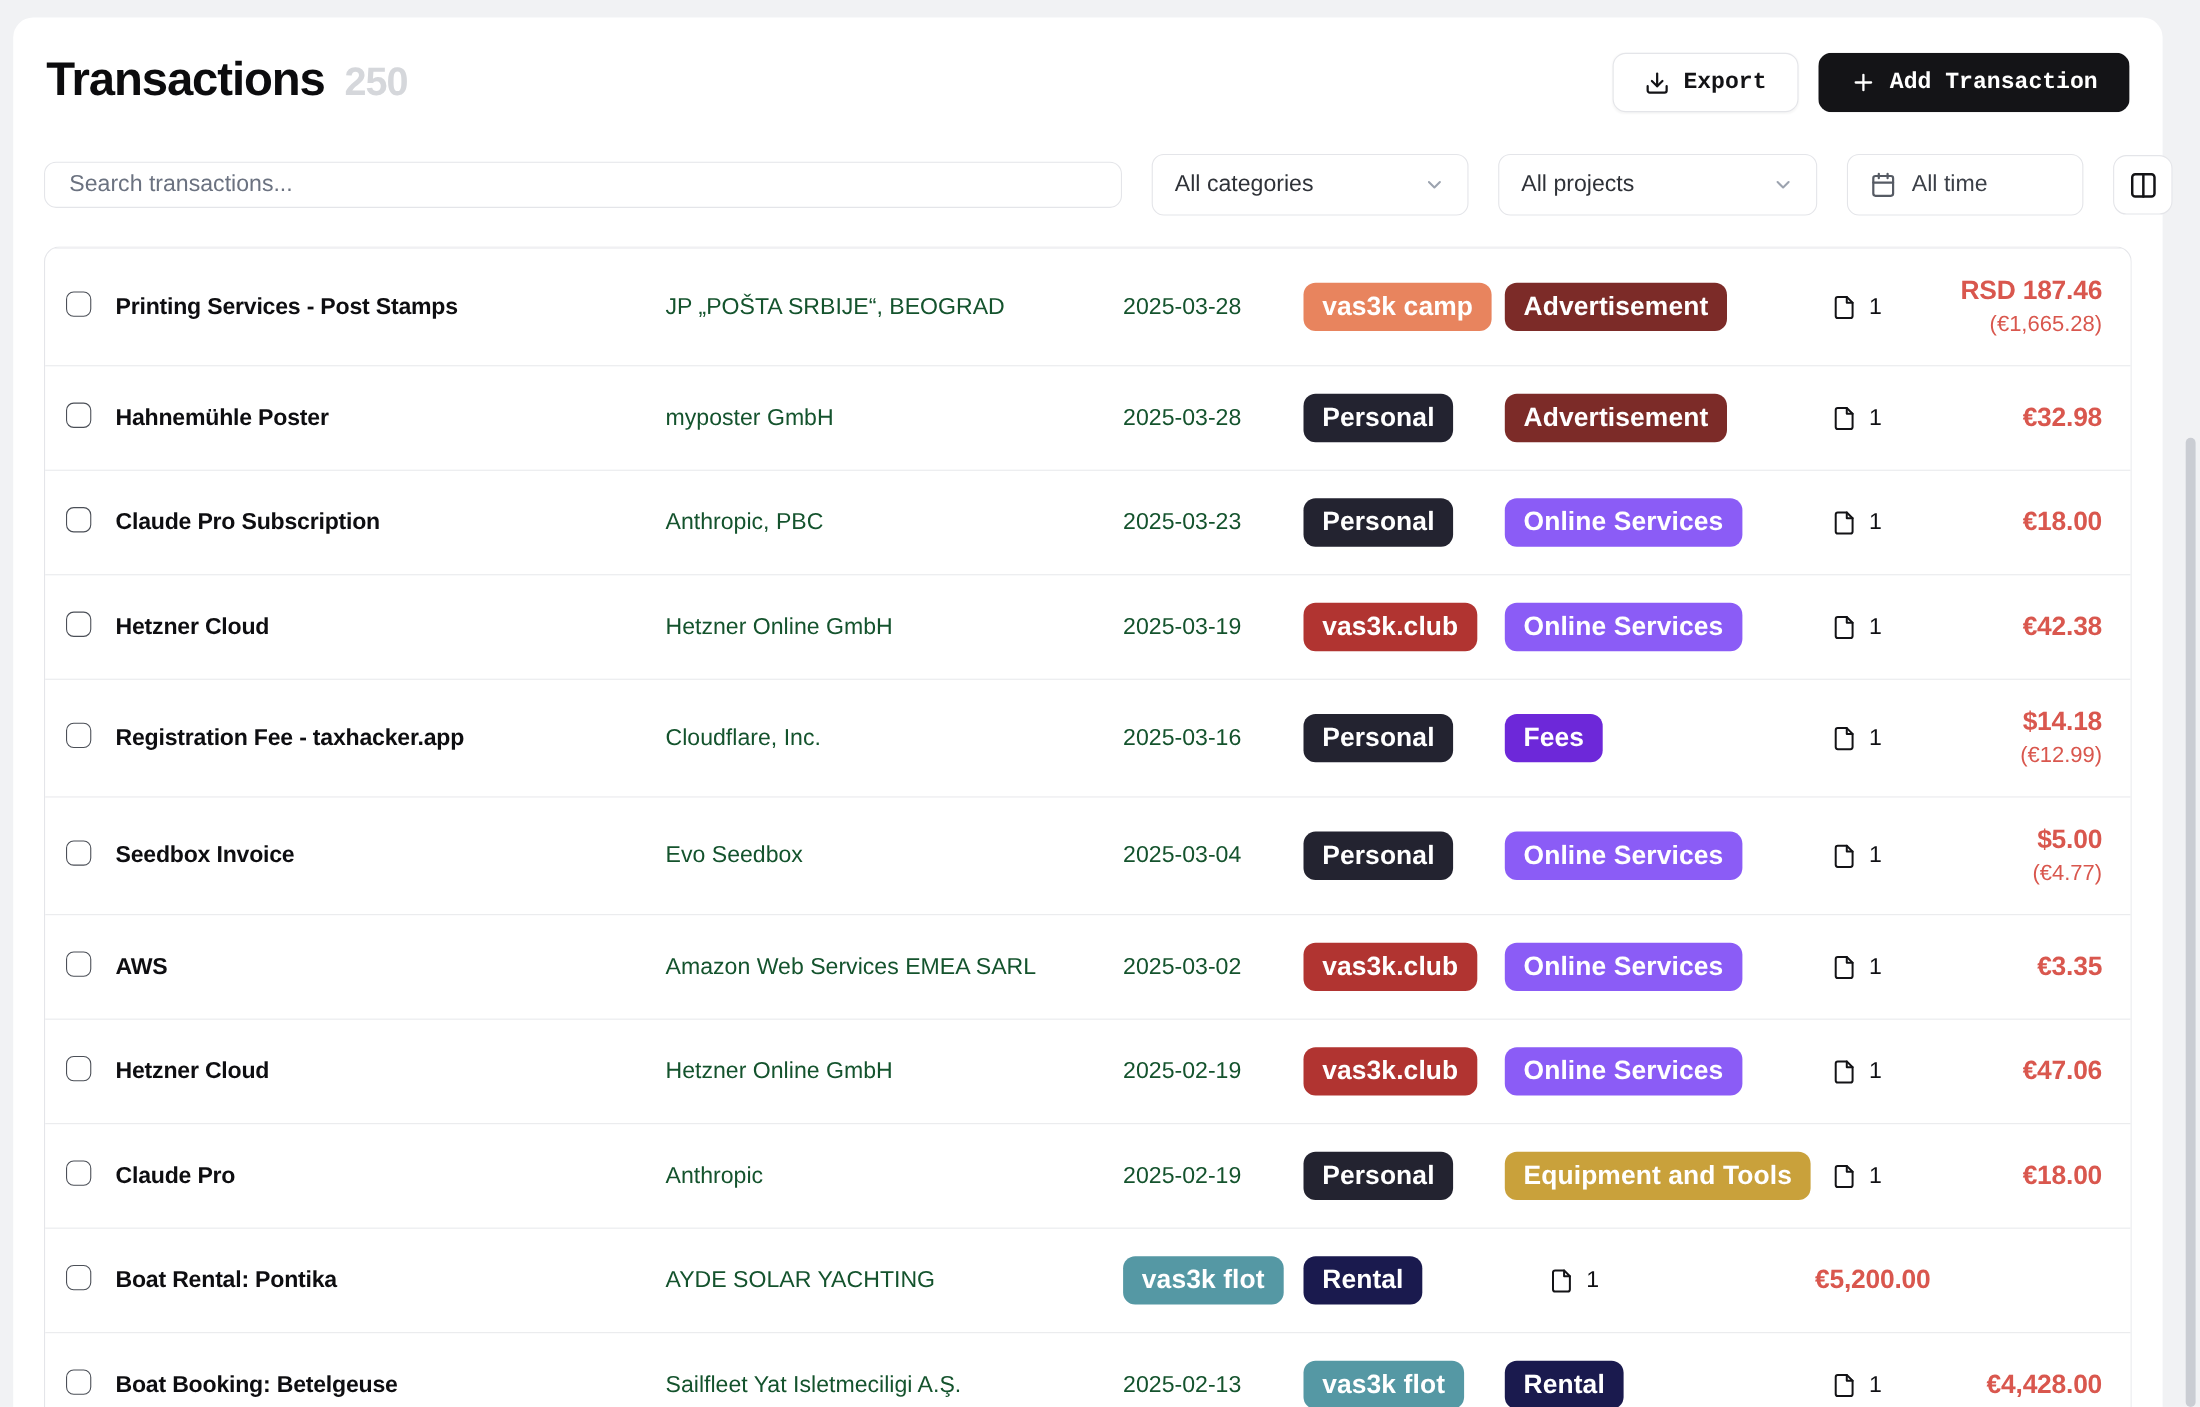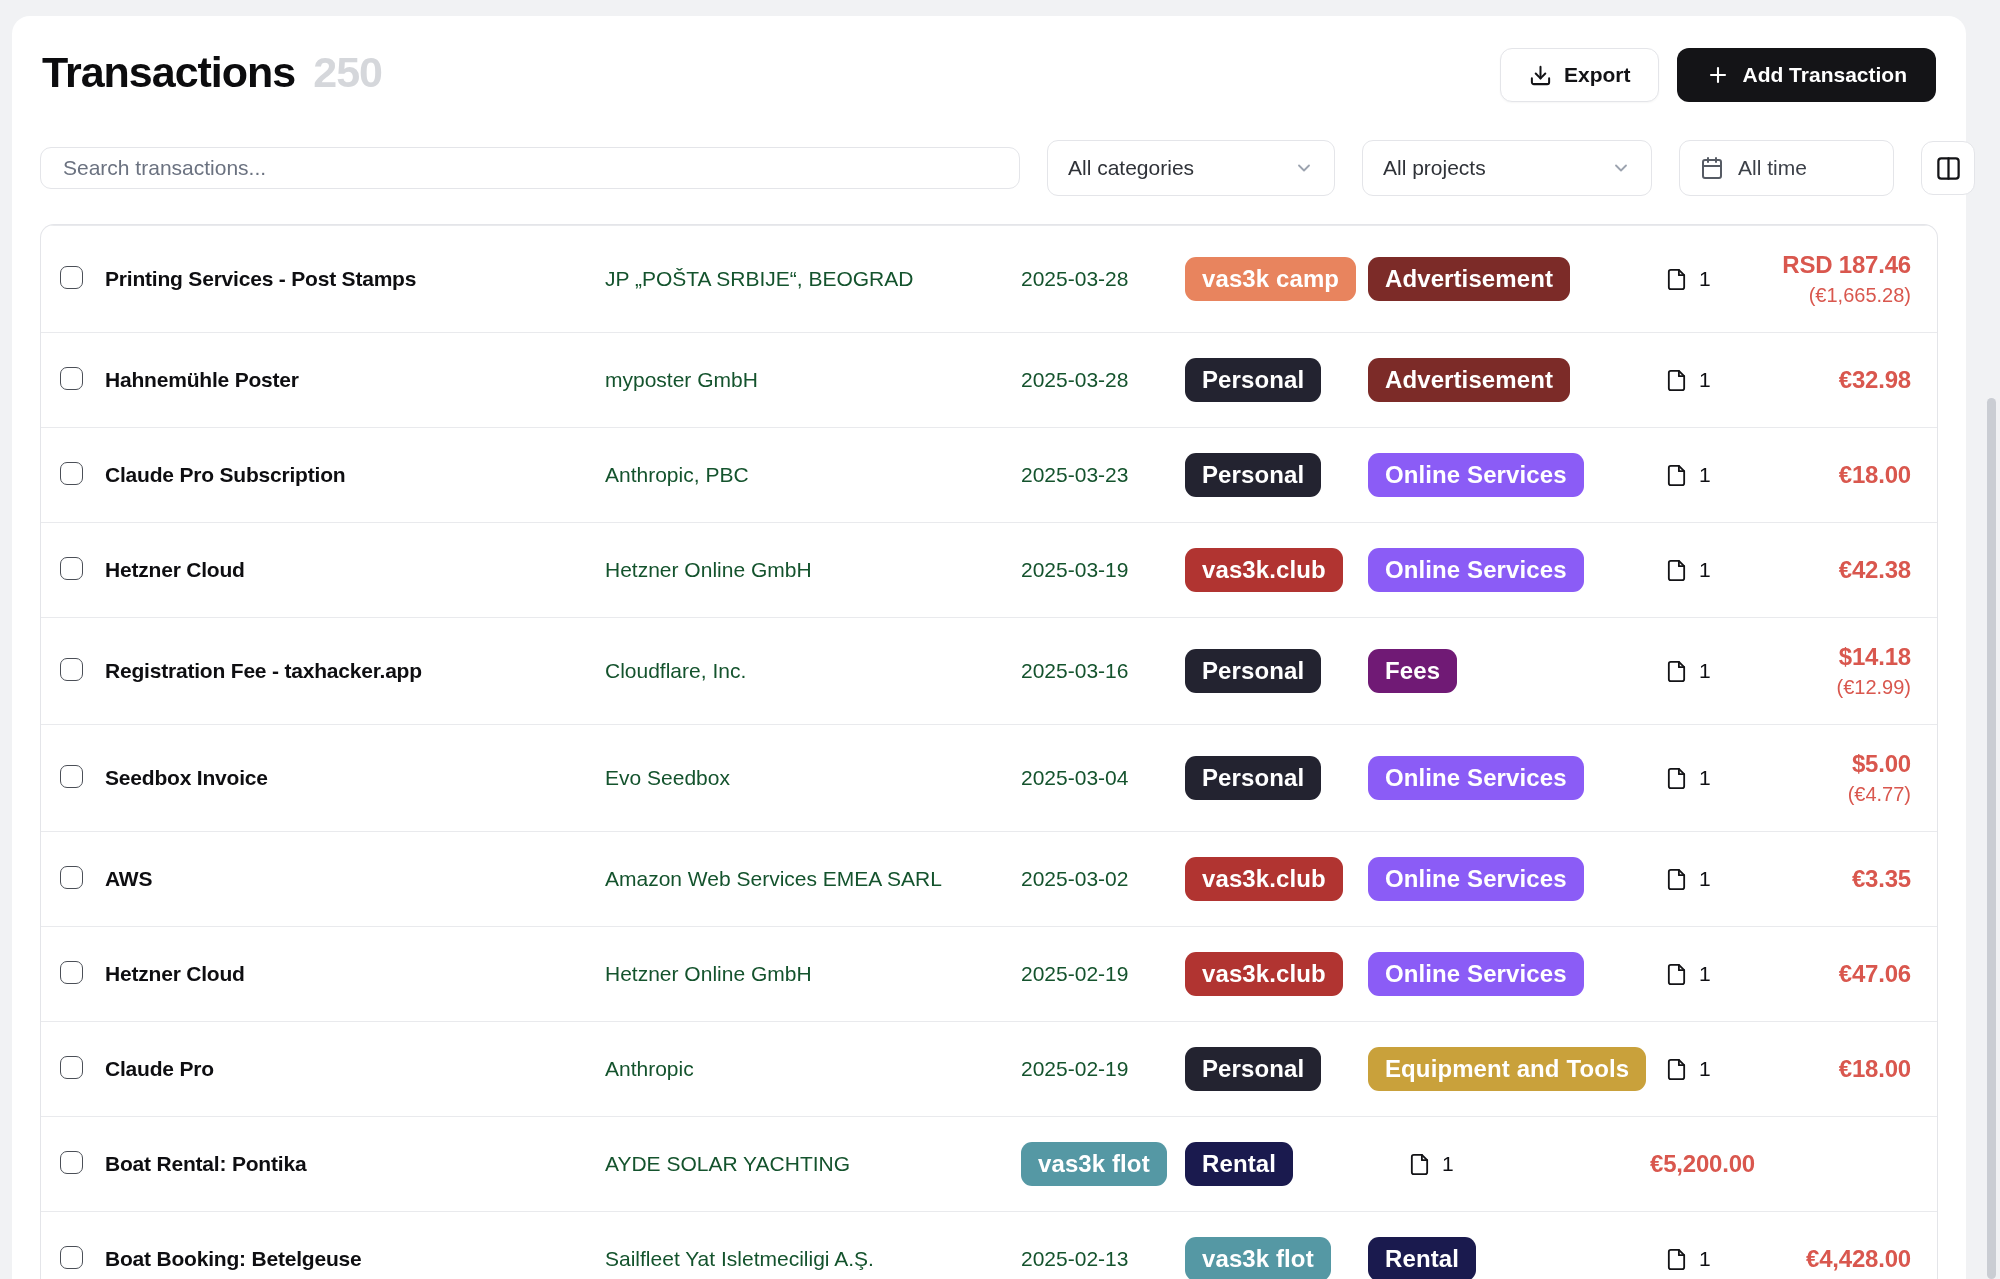--- a/index.html
+++ b/index.html
@@ -13,24 +13,24 @@
   }
   .card {
     position:absolute; left:12px; top:16px; width:1954px; height:1400px;
     background:#ffffff; border-radius:18px 18px 0 0;
     padding:26px 28px 0 28px;
   }
   
   .page-header { display:flex; align-items:flex-start; justify-content:space-between; padding:6px 2px 0 2px; }
   .title-wrap { display:flex; align-items:baseline; gap:18px; }
   .page-title { font-size:43px; font-weight:800; letter-spacing:-1px; color:#0c0c0e; }
-  .page-count { font-size:43px; font-weight:600; color:#d5d7db; letter-spacing:-1px; }
+  .page-count { font-size:36px; font-weight:600; color:#d5d7db; letter-spacing:-1px; }
   .header-actions { display:flex; gap:18px; }
   .btn { display:flex; align-items:center; gap:12px; height:54px; border-radius:12px;
-         font-size:21px; font-weight:600; cursor:pointer; border:1px solid transparent; }
+         font-size:21px; font-weight:600; cursor:pointer; border:1px solid transparent;font-family:Liberation Mono, monospace; }
   .btn-export { background:#fff; border-color:#e4e5e9; color:#131316; padding:0 28px;
                 box-shadow:0 1px 2px rgba(0,0,0,.04); }
   .btn-add { background:#141417; color:#fff; padding:0 28px; }
   .icon { display:inline-flex; align-items:center; justify-content:center; }
   
   .filter-row { display:flex; gap:27px; margin-top:38px; align-items:center; }
   .search-box { flex:0 0 980px; height:42px; border:1px solid #e4e5e9; border-radius:11px;
                 background:#fff; display:flex; align-items:center; padding:0 22px; }
   .search-box input { border:none; outline:none; font-size:21px; width:100%;
                       font-family:inherit; color:#111; background:transparent; }
@@ -272,21 +272,21 @@
     <div class="cell">
       <span class="checkbox"></span>
     </div>
     <div class="cell cell-name">Registration Fee - taxhacker.app</div>
     <div class="cell cell-merchant">Cloudflare, Inc.</div>
     <div class="cell cell-date">2025-03-16</div>
     <div class="cell">
       <span class="badge" style="background: rgb(35, 35, 48);">Personal</span>
     </div>
     <div class="cell">
-      <span class="badge" style="background: #701a75;">Fees</span>
+      <span class="badge" style="background: #6d28d9;">Fees</span>
     </div>
     <div class="cell cell-files cell-files-pad">
       <span class="icon">
         <svg width="23" height="23" viewBox="0 0 24 24" fill="none" stroke="#131316" stroke-width="1.9" stroke-linecap="round" stroke-linejoin="round">
           <path d="M14.5 2H6a2 2 0 0 0-2 2v16a2 2 0 0 0 2 2h12a2 2 0 0 0 2-2V7.5z"></path>
                 <polyline points="14.5 2 14.5 7.5 20 7.5"></polyline>
         </svg>
       </span>
       <span>1</span>
     </div>

